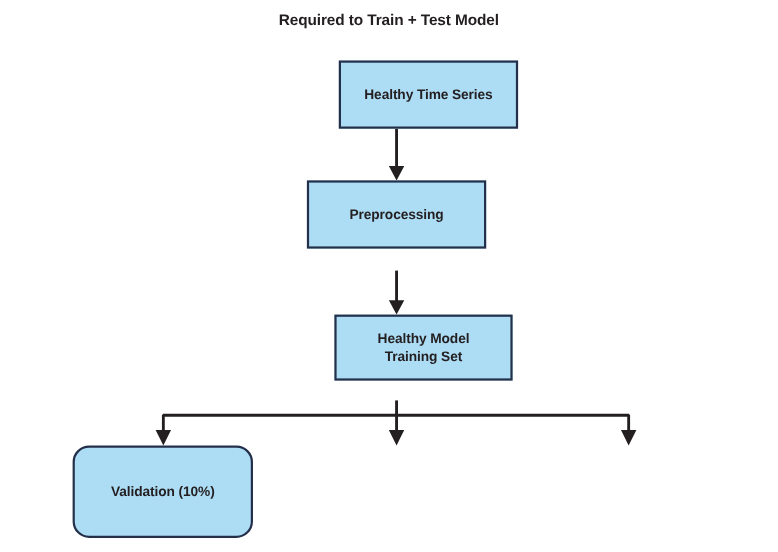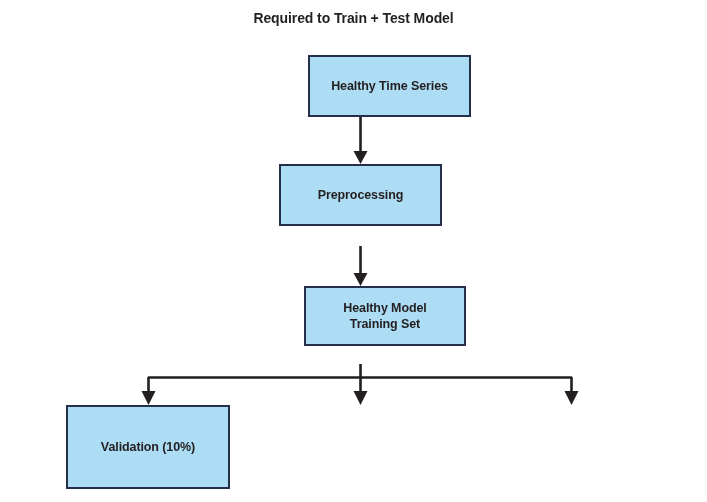--- a/index.html
+++ b/index.html
@@ -51,21 +51,21 @@
     font-weight: bold;
     color: #231f20;
     line-height: 16px;
     letter-spacing: -0.1px;
     padding: 0 6px;
     white-space: pre-line;
   }
   #node-healthy-time-series { left: 279px; top: 55px; width: 163px; height: 62px; margin-left: 29px; }
   #node-preprocessing      { left: 279px; top: 164px; width: 163px; height: 62px; }
   #node-healthy-model-training-set { left: 280px; top: 286px; width: 162px; height: 60px; margin-left: 24px; }
-  #node-validation         { left: 66px;  top: 405px; width: 164px; height: 84px; }
+  #node-validation         { left: 66px;  top: 405px; width: 164px; height: 84px; border-radius: 15px; }
   #node-healthy-test       { left: 278px; top: 405px; width: 164px; height: 84px; }
   #node-training           { left: 491px; top: 405px; width: 164px; height: 84px; }
 </style>
 </head>
 <body>
 
 <div id="canvas">
 
   <div class="diagram-title">Required to Train + Test Model</div>
 

